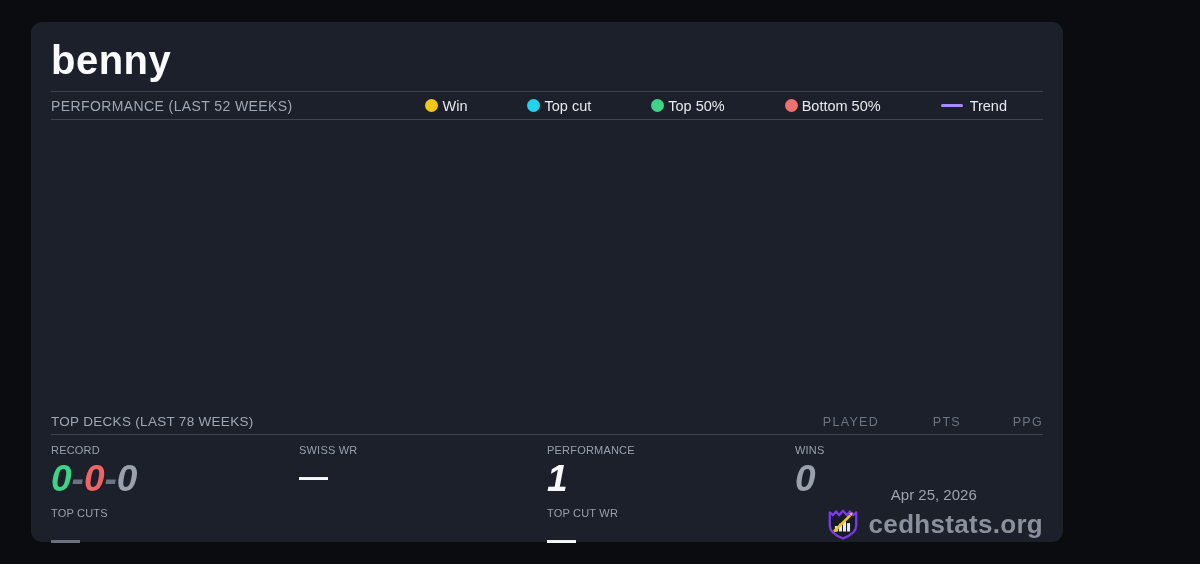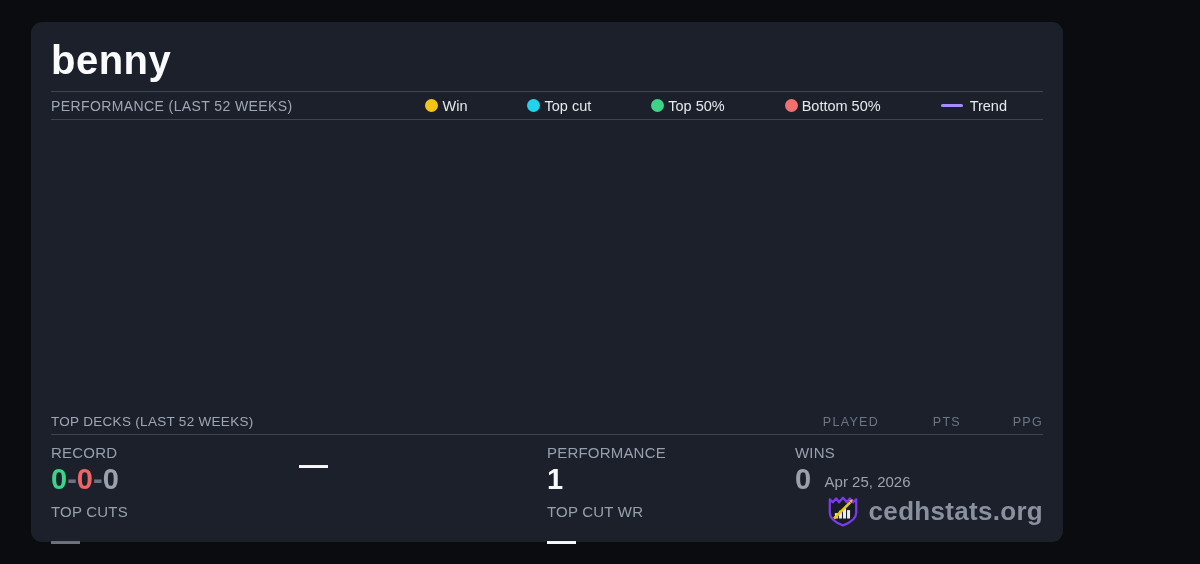--- a/index.html
+++ b/index.html
@@ -56,33 +56,33 @@
   .topdecks-cols { display:flex; }
   .topdecks-col {
     width:82px; text-align:right;
     color:#6e7684; font-size:12.5px; letter-spacing:1.3px;
   }
   .stats-grid {
     display:grid;
     grid-template-columns:repeat(4,1fr);
     padding:9px 20px 0 20px;
   }
-  .stat-label { color:#98a0ad; font-size:15px; letter-spacing:0.2px; }
-  .stat-value { color:#f7f8fa; font-size:29px; font-weight:700; line-height:1.1; margin:3px 0 7px 0; }
+  .stat-label { color:#98a0ad; font-size:11px; letter-spacing:0.2px; }
+  .stat-value { color:#f7f8fa; font-size:37px; font-weight:700; line-height:1.1; margin:3px 0 7px 0;font-style:italic; }
   .stat-value.muted { color:#9aa1ad; }
   .rec-w { color:#3ed488; }
   .rec-sep { color:#6b7280; }
   .rec-l { color:#ef6565; }
   .rec-d { color:#9aa1ad; }
   .stat-dash { font-size:29px; font-weight:700; line-height:0.8; margin-top:10px; }
   .dash-muted { color:#6b7280; }
   .dash-white { color:#f7f8fa; }
   .footer {
-    position:absolute; right:20px; bottom:13px;
-    text-align:left;
+    position:absolute; right:20px; bottom:0;
+    text-align:center;
   }
   .footer-date { color:#9ca3af; font-size:15px; margin-bottom:3px; }
   .brand { display:flex; align-items:center; justify-content:flex-end; gap:8px; }
   .brand-text { color:#8a909d; font-size:26px; font-weight:700; letter-spacing:0.3px; }
 </style>
 </head>
 <body>
 
 <div class="card">
 
@@ -110,38 +110,39 @@
       <span class="legend-item">
         <span class="trend-swatch"></span>
         <span>Trend</span>
       </span>
     </div>
   </div>
 
   <div class="chart-area"></div>
 
   <div class="topdecks-row">
-    <span class="topdecks-label">TOP DECKS (LAST 52 WEEKS)</span>
+    <span class="topdecks-label">TOP DECKS (LAST 78 WEEKS)</span>
     <div class="topdecks-cols">
       <span class="topdecks-col">PLAYED</span>
       <span class="topdecks-col">PTS</span>
       <span class="topdecks-col">PPG</span>
     </div>
   </div>
 
   <div class="stats-grid">
 
     <div class="stat-cell">
       <div class="stat-label">RECORD</div>
       <div class="stat-value"><span class="rec-w">0</span><span class="rec-sep">-</span><span class="rec-l">0</span><span class="rec-sep">-</span><span class="rec-d">0</span></div>
       <div class="stat-label">TOP CUTS</div>
       <div class="stat-dash dash-muted">—</div>
     </div>
 
     <div class="stat-cell">
+      <div class="stat-label">SWISS WR</div>
       <div class="stat-dash dash-white">—</div>
     </div>
 
     <div class="stat-cell">
       <div class="stat-label">PERFORMANCE</div>
       <div class="stat-value">1</div>
       <div class="stat-label">TOP CUT WR</div>
       <div class="stat-dash dash-white">—</div>
     </div>
 

